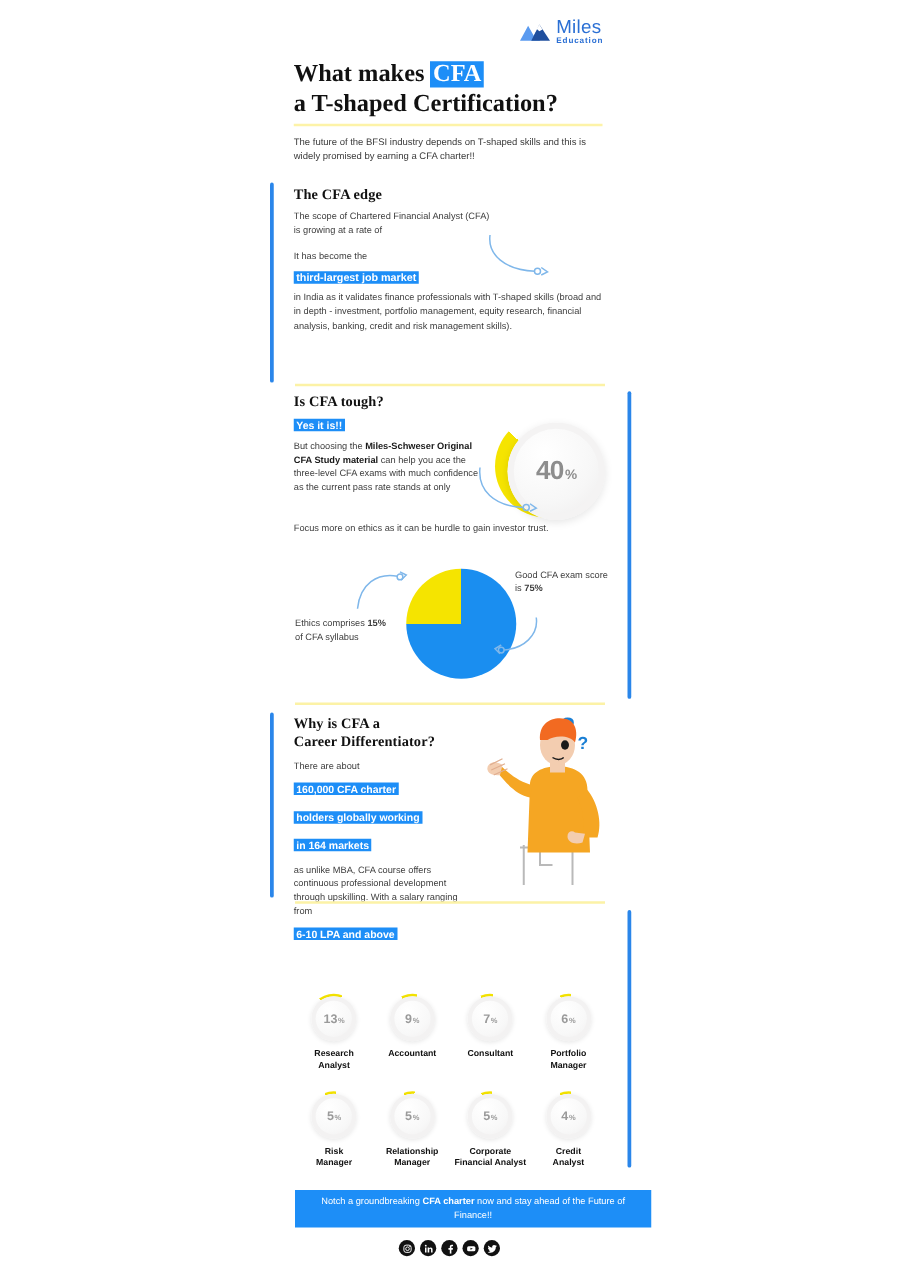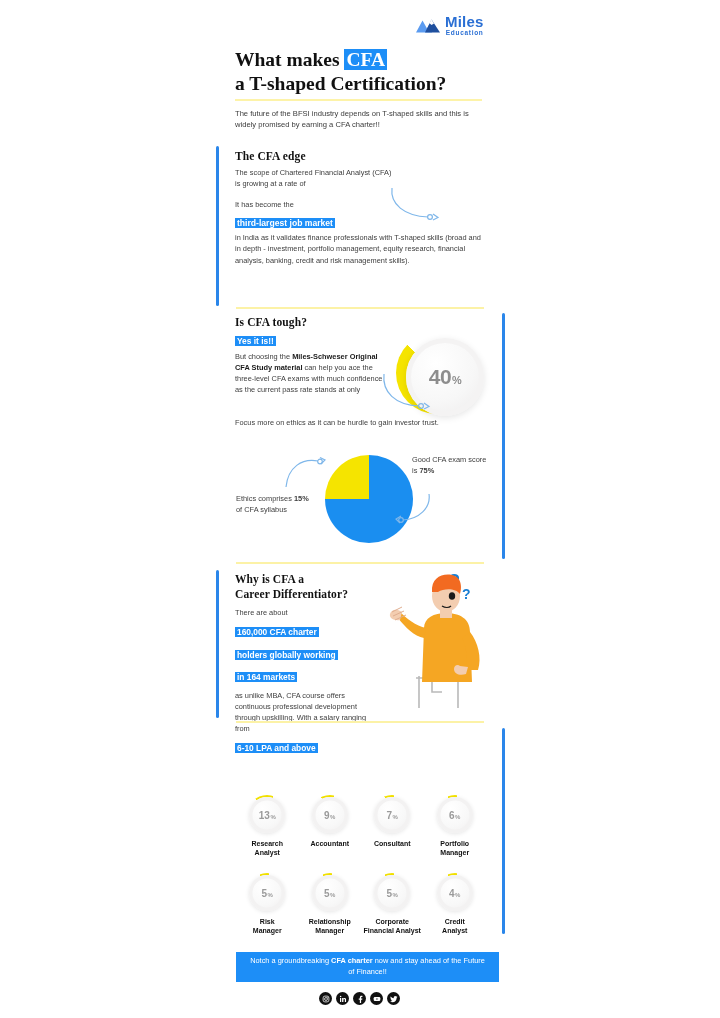--- a/index.html
+++ b/index.html
@@ -10,21 +10,21 @@
     overflow: hidden;
   }
   .page { position: relative; width: 720px; height: 1018px; background: #fff; }
 
   .col { position: absolute; left: 235px; top: 0; width: 250px; }
 
   
   .logo-wrap { position: absolute; left: 415px; top: 14px; display: flex; align-items: center; gap: 4px; }
   .logo-mark { width: 26px; height: 20px; }
   .logo-text { line-height: 1; }
-  .logo-name { font-size: 15px; font-weight: 700; color: #2a6fd4; letter-spacing: .2px; }
+  .logo-name { font-size: 15px; font-weight: 400; color: #2a6fd4; letter-spacing: .2px; }
   .logo-sub { font-size: 6.5px; font-weight: 700; color: #2a6fd4; letter-spacing: .7px; text-align: right; margin-top: 1px; }
 
   
   .title {
     position: absolute; left: 235px; top: 48px; width: 260px;
     font-family: "Liberation Serif", serif;
     font-weight: 700; font-size: 19.5px; line-height: 1.22; color: #111;
   }
   .hl-blue { background: #1d8ef7; color: #fff; padding: 0 2px; }
   .hl-blue-sm { background: #1d8ef7; color: #fff; font-weight: 700; padding: 0 2px; }
@@ -71,21 +71,21 @@
     background: radial-gradient(circle at 38% 32%, #ffffff 0%, #f8f8f8 55%, #eeecec 100%);
     box-shadow: 0 1px 4px rgba(0,0,0,.10), inset 0 0 0 3.5px #f3f2f2;
     display: flex; align-items: center; justify-content: center;
   }
   .role-g .rv { font-size: 10px; font-weight: 700; color: #9a9a9a; }
   .role-g .rv small { font-size: 6px; margin-left: .5px; }
   .role-lbl { margin-top: 5px; font-size: 7px; font-weight: 700; color: #111; text-align: center; line-height: 1.25; }
 
   
   .cta {
-    position: absolute; left: 236px; top: 952px; width: 263px; height: 30px;
+    position: absolute; left: 236px; top: 952px; width: 285px; height: 30px;
     background: #1d8ef7; color: #fff; border: none; cursor: pointer;
     font-family: "Liberation Sans", sans-serif;
     font-size: 7.4px; line-height: 1.45; text-align: center;
     display: flex; align-items: center; justify-content: center; padding: 0 14px;
   }
   .socials { position: absolute; left: 236px; top: 992px; width: 247px; display: flex; justify-content: center; gap: 4px; }
   .soc { width: 13px; height: 13px; border-radius: 50%; background: #111; display: flex; align-items: center; justify-content: center; cursor: pointer; }
   .soc svg { display: block; }
 </style>
 </head>

